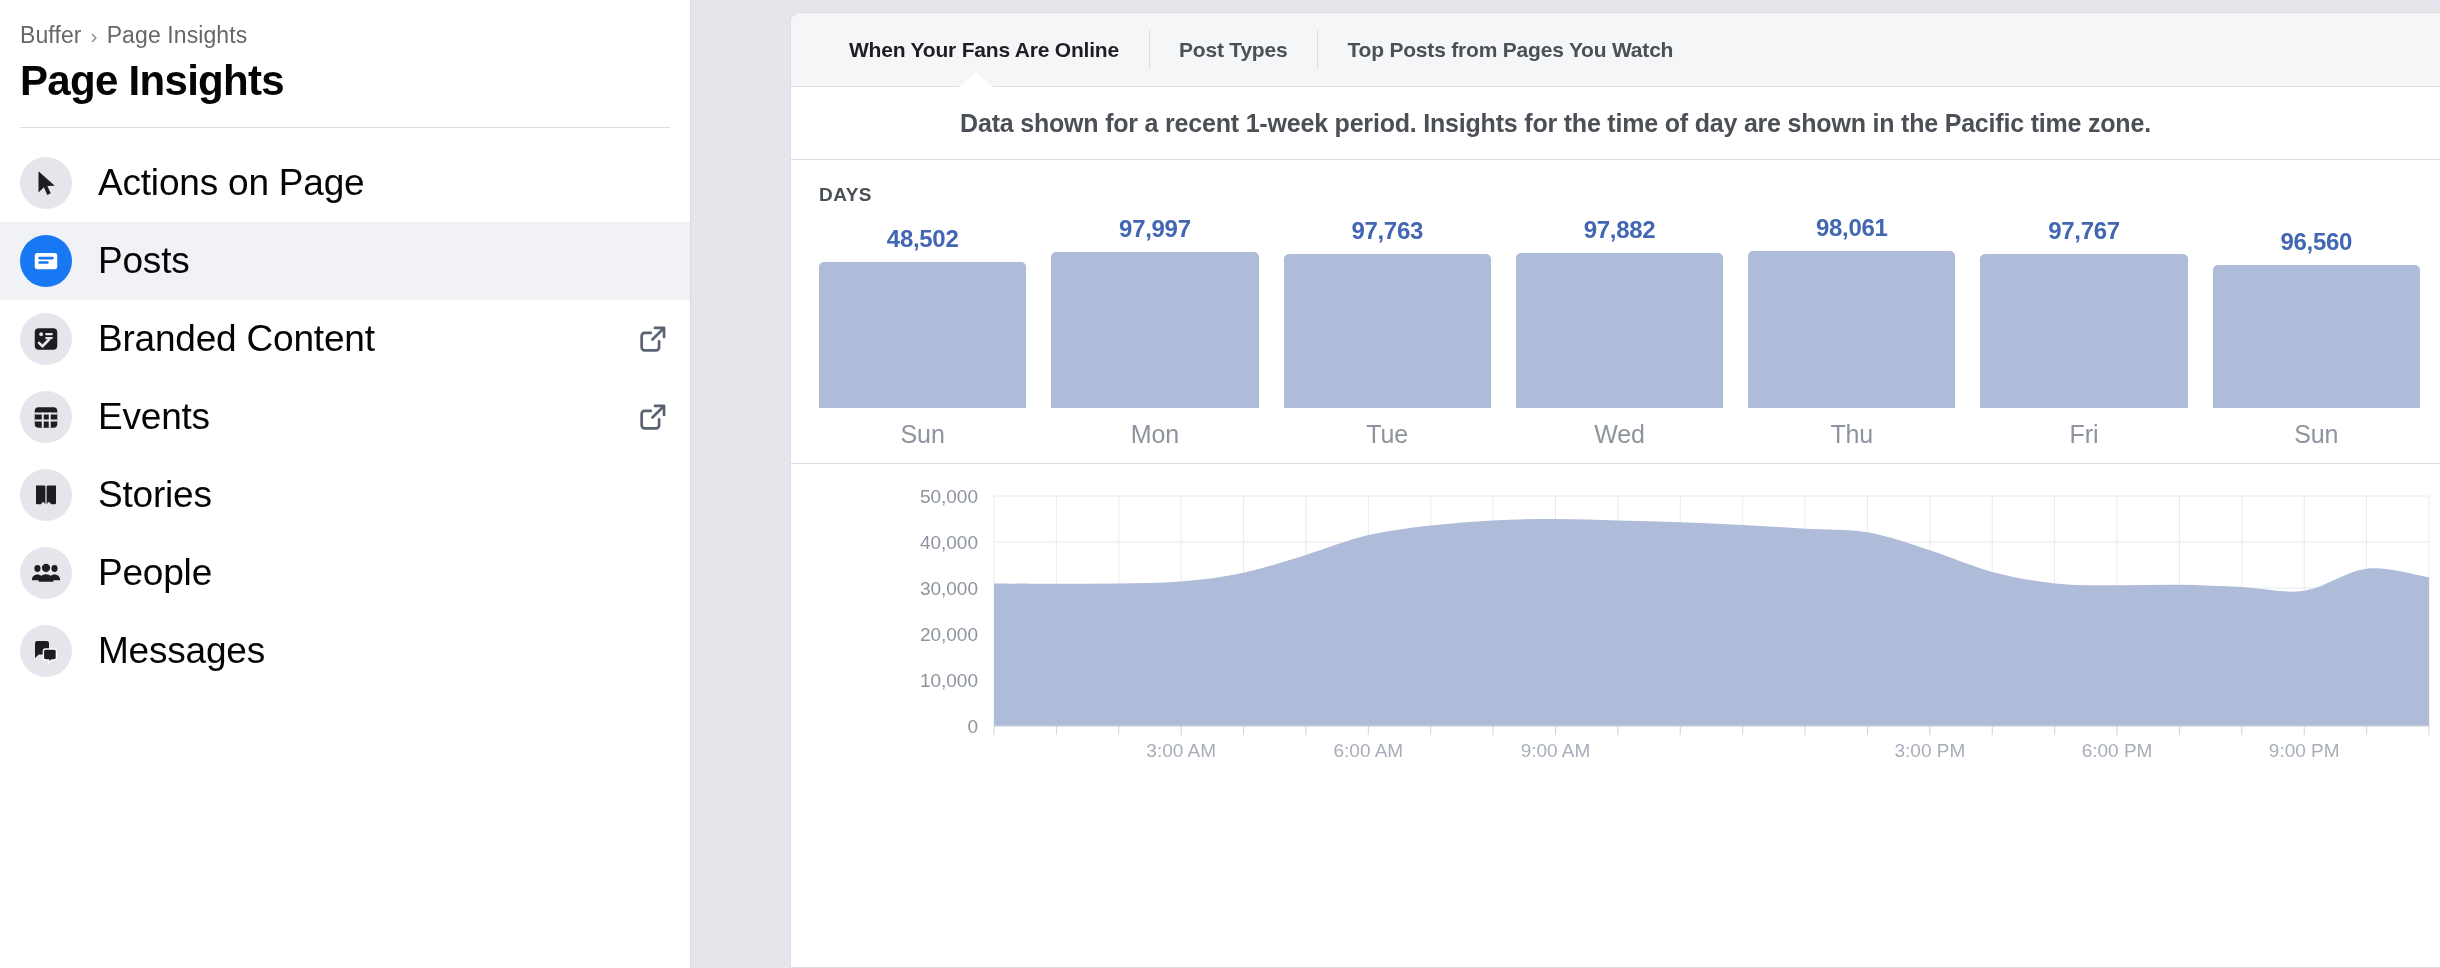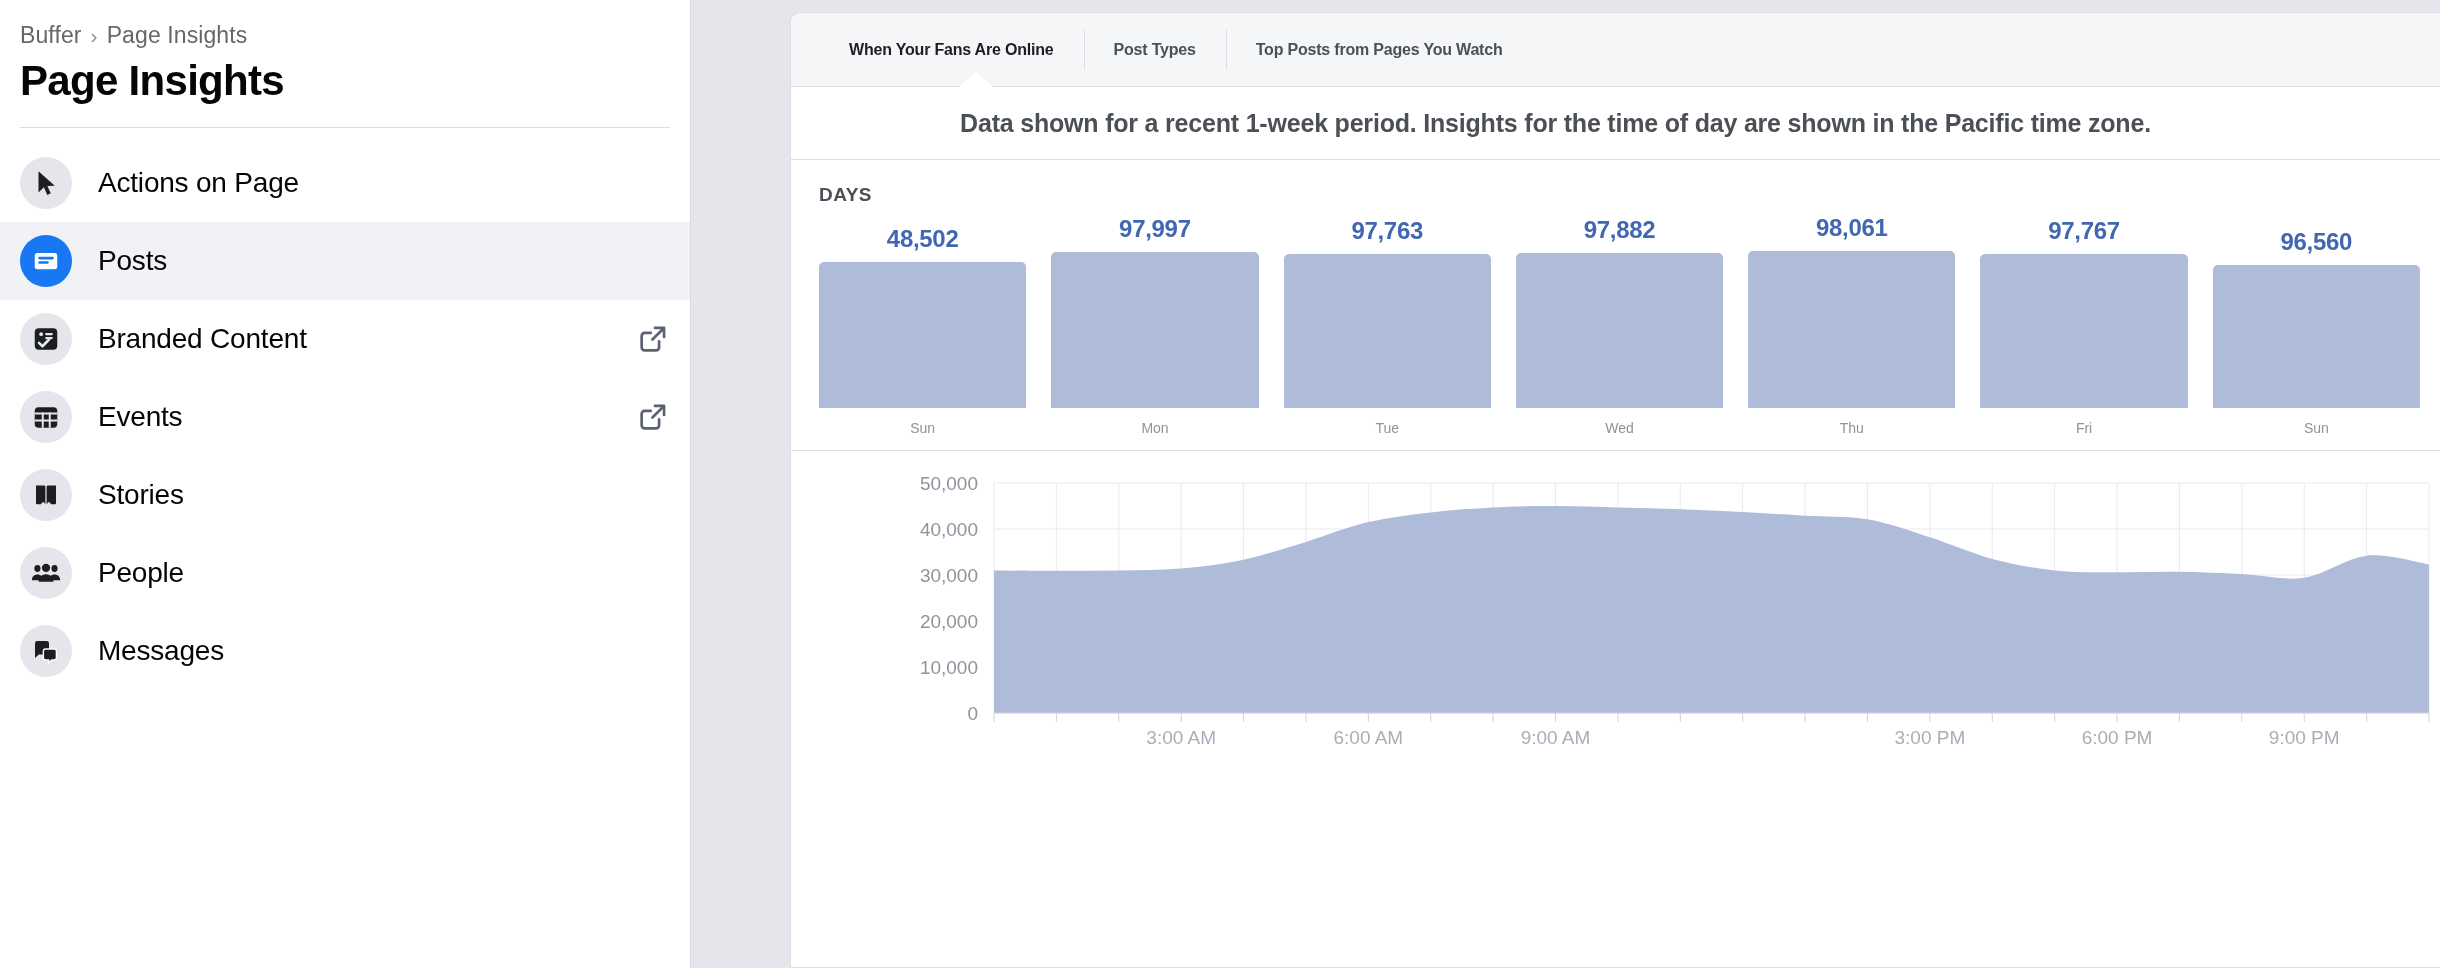--- a/index.html
+++ b/index.html
@@ -40,21 +40,21 @@
   }
   .nav-item.active { background: #f0f2f5; }
   .nav-icon {
     width: 52px; height: 52px; border-radius: 50%;
     background: #e4e6eb; flex: 0 0 52px;
     display: flex; align-items: center; justify-content: center;
   }
   .nav-icon.blue { background: #1877f2; }
   .nav-icon svg { display: block; }
   .nav-label {
-    font-size: 28px; color: #050505; letter-spacing: -.2px;
+    font-size: 37px; color: #050505; letter-spacing: -.2px;
     white-space: nowrap;
   }
   .ext-icon { margin-left: auto; width: 34px; height: 34px; flex: 0 0 34px; }
   .ext-icon svg { display: block; }
 
   
   .gap-strip {
     width: 100px; flex: 0 0 100px; height: 968px;
     background: #e4e6eb;
     border-left: 1px solid #d8dade;
@@ -76,21 +76,21 @@
     position: relative;
   }
   .tabbar {
     height: 74px; background: #f5f6f7;
     border-bottom: 1px solid #dddfe2;
     display: flex; align-items: center;
     padding-left: 28px; position: relative;
     border-radius: 9px 0 0 0;
   }
   .tab {
-    font-size: 16px; font-weight: bold; color: #4b4f56;
+    font-size: 21px; font-weight: bold; color: #4b4f56;
     padding: 0 30px; letter-spacing: -.2px; white-space: nowrap;
     line-height: 74px; position: relative;
   }
   .tab.active { color: #1c1e21; }
   .tab + .tab::before {
     content: ""; position: absolute; left: 0; top: 17px;
     width: 1px; height: 40px; background: #dcdee1;
   }
   .caret {
     position: absolute; bottom: -1px; left: 168px;
@@ -129,21 +129,21 @@
   .day-col { flex: 1 1 0; display: flex; flex-direction: column; align-items: center; }
   .day-value {
     font-size: 24px; font-weight: bold; color: #4267b2;
     margin-bottom: 9px; letter-spacing: -.3px;
   }
   .day-bar {
     width: 100%; background: #afbcd9;
     border-radius: 5px 5px 0 0;
   }
   .day-name {
-    font-size: 14px; color: #8d949e; margin-top: 12px; letter-spacing: -.1px;
+    font-size: 25px; color: #8d949e; margin-top: 12px; letter-spacing: -.1px;
   }
 
   
   .times-wrap { position: relative; }
   .times-plot {
     position: relative; margin: 18px 0 0 0;
     padding-left: 8px;
   }
   .chart-svg { display: block; }
 </style>

